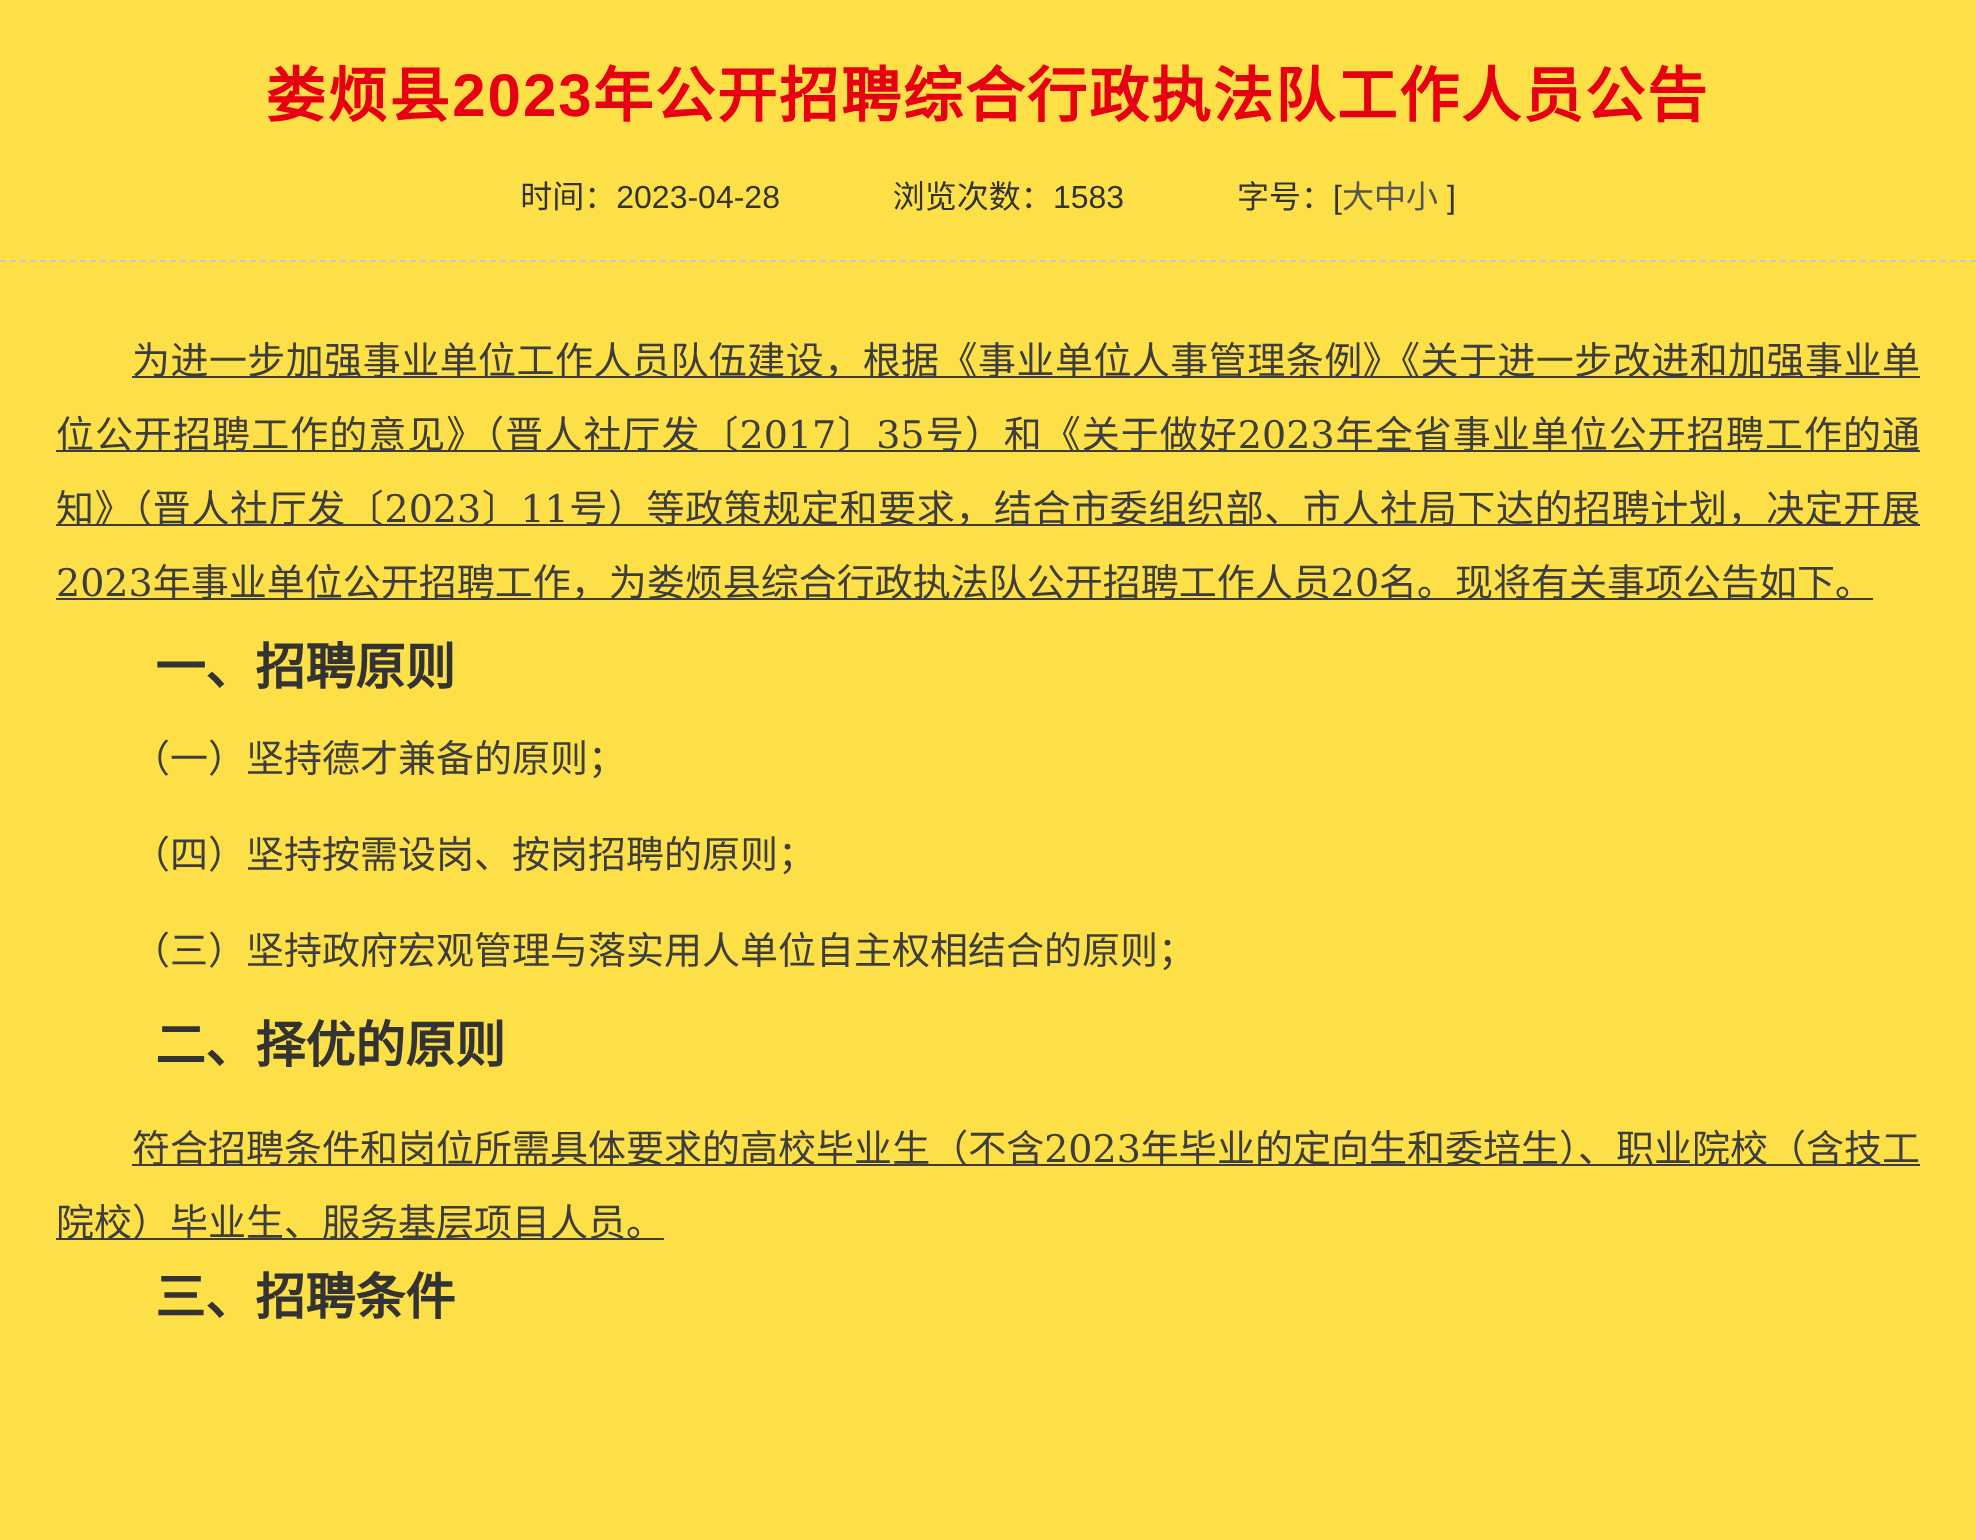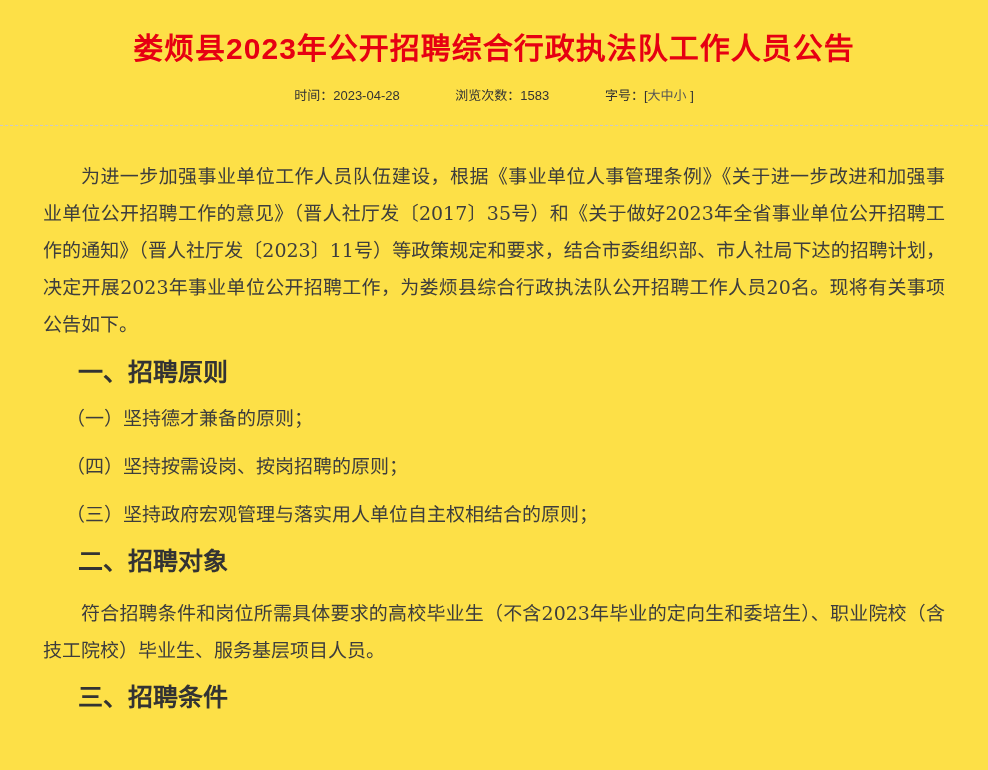--- a/index.html
+++ b/index.html
@@ -27,21 +27,21 @@
     font-size: 30px;
     line-height: 38px;
     font-weight: bold;
     color: #e60012;
     font-family: "Liberation Sans", sans-serif;
     letter-spacing: 1px;
   }
   .meta-row {
     margin-top: 17px;
     text-align: center;
-    font-size: 13px;
+    font-size: 16px;
     color: #333333;
   }
   .meta-item {
     display: inline-block;
     margin: 0 26px;
     white-space: nowrap;
   }
   .meta-item .label { color: #333333; }
   .meta-item .value { color: #333333; }
   .fontsize-link {
@@ -56,23 +56,24 @@
     height: 0;
   }
   .content {
     padding: 0 28px;
     color: #3d3d3d;
     font-family: "DejaVu Serif", "Liberation Serif", serif;
     font-size: 19px;
     text-align: justify;
   }
   .content p.body-para {
-    margin: 15px;
+    margin: 0;
     line-height: 37px;
     text-indent: 2em;
+    text-decoration: underline;
   }
   .intro-para { margin-top: 32px !important; }
   .section-heading {
     margin: 0;
     margin-top: 10px;
     padding-left: 2em;
     font-family: "Liberation Sans", sans-serif;
     font-size: 25px;
     font-weight: bold;
     color: #333333;
@@ -108,20 +109,20 @@
   <div class="content">
 
     <p class="body-para intro-para">为进一步加强事业单位工作人员队伍建设，根据《事业单位人事管理条例》《关于进一步改进和加强事业单位公开招聘工作的意见》（晋人社厅发〔2017〕35号）和《关于做好2023年全省事业单位公开招聘工作的通知》（晋人社厅发〔2023〕11号）等政策规定和要求，结合市委组织部、市人社局下达的招聘计划，决定开展2023年事业单位公开招聘工作，为娄烦县综合行政执法队公开招聘工作人员20名。现将有关事项公告如下。</p>
 
     <h3 class="section-heading heading-1">一、招聘原则</h3>
 
     <p class="list-item item-1">（一）坚持德才兼备的原则；</p>
     <p class="list-item">（四）坚持按需设岗、按岗招聘的原则；</p>
     <p class="list-item">（三）坚持政府宏观管理与落实用人单位自主权相结合的原则；</p>
 
-    <h3 class="section-heading heading-2">二、招聘对象</h3>
+    <h3 class="section-heading heading-2">二、择优的原则</h3>
 
     <p class="body-para targets-para">符合招聘条件和岗位所需具体要求的高校毕业生（不含2023年毕业的定向生和委培生）、职业院校（含技工院校）毕业生、服务基层项目人员。</p>
 
     <h3 class="section-heading heading-3">三、招聘条件</h3>
 
   </div>
 </div>
 
 </body></html>

